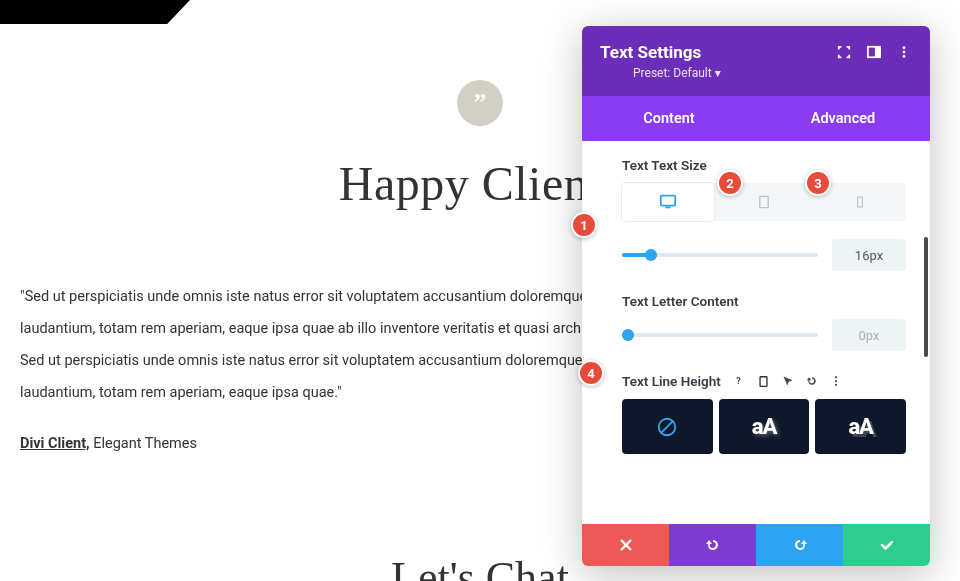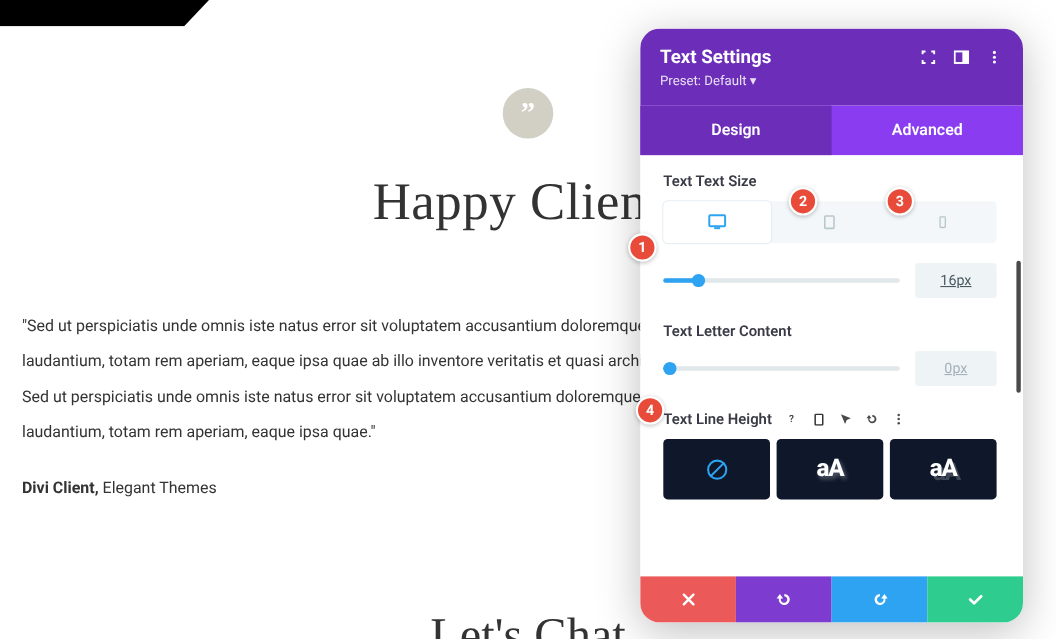--- a/index.html
+++ b/index.html
@@ -57,52 +57,52 @@
     color: #333;
     line-height: 2.2;
     margin-bottom: 26px;
   }
   .attribution {
     text-align: left;
     font-size: 14.5px;
     color: #333;
     margin-bottom: 100px;
   }
-  .attribution .aname { font-weight: 700; }
+  .attribution .aname { font-weight: 700; text-decoration: underline; }
   .heading2 {
     font-family: Georgia, "Times New Roman", serif;
     font-size: 44px;
     color: #333;
     font-weight: 400;
   }
   
   .panel {
     position: absolute;
     top: 26px;
     left: 582px;
     width: 348px;
     height: 540px;
     background: #fff;
-    border-radius: 18px;
+    border-radius: 6px;
     box-shadow: 0 8px 40px rgba(0,0,0,0.25);
     overflow: hidden;
     display: flex;
     flex-direction: column;
   }
   .panel-header {
     background: #6c2eb9;
     color: #fff;
     padding: 16px 18px;
     display: flex;
     align-items: flex-start;
     justify-content: space-between;
   }
   .panel-header-left { }
   .panel-title { font-size: 17px; font-weight: 700; }
-  .panel-preset { font-size: 12px; opacity: 0.85; margin-top: 4px; }
+  .panel-preset { font-size: 12px; opacity: 0.85; margin-top: 4px; margin-left: 33px; }
   .panel-header-icons { display: flex; gap: 14px; align-items: center; margin-top: 2px;}
   .hicon { width: 16px; height: 16px; display:flex; align-items:center; justify-content:center; cursor:pointer; }
   .hicon svg { fill: #fff; }
   .tabs {
     display: flex;
     background: #8a3df0;
   }
   .tab {
     flex: 1;
     text-align: center;
@@ -112,21 +112,21 @@
     cursor: pointer;
     font-weight: 600;
   }
   .tab.active {
     background: #6c2eb9;
   }
   .panel-body {
     flex: 1;
     overflow: hidden;
     position: relative;
-    padding: 16px 24px 8px 21px;
+    padding: 16px 24px 8px 40px;
   }
   .scroll-indicator {
     position: absolute;
     right: 2px;
     top: 96px;
     width: 4px;
     height: 120px;
     background: #4a4a4a;
     border-radius: 2px;
   }
@@ -189,21 +189,20 @@
     transform: translate(-50%, -50%);
   }
   .slider-value {
     width: 74px;
     height: 32px;
     background: #eef3f5;
     border-radius: 3px;
     display:flex; align-items:center; justify-content:center;
     font-size: 13px;
     color: #4a5a62;
-    text-decoration: underline;
   }
   .slider-value.muted { color: #a4b2b9; }
   .label-icons {
     display: flex;
     gap: 10px;
     margin-left: 4px;
   }
   .label-icons .licon {
     width: 14px; height: 14px;
     display:flex;align-items:center;justify-content:center;
@@ -301,21 +300,21 @@
           <svg viewBox="0 0 16 16" width="14" height="14">
             <circle cx="8" cy="3" r="1.6"></circle>
             <circle cx="8" cy="8" r="1.6"></circle>
             <circle cx="8" cy="13" r="1.6"></circle>
           </svg>
         </span>
     </div>
   </div>
 
   <div class="tabs">
-    <div class="tab active">Design</div>
+    <div class="tab">Content</div>
     <div class="tab">Advanced</div>
   </div>
 
   <div class="panel-body">
     <div class="scroll-indicator"></div>
 
     <div class="control-label">Text Text Size</div>
     <div class="device-tabs">
       <div class="device-tab active">
         <svg viewBox="0 0 20 20" width="18" height="18">

